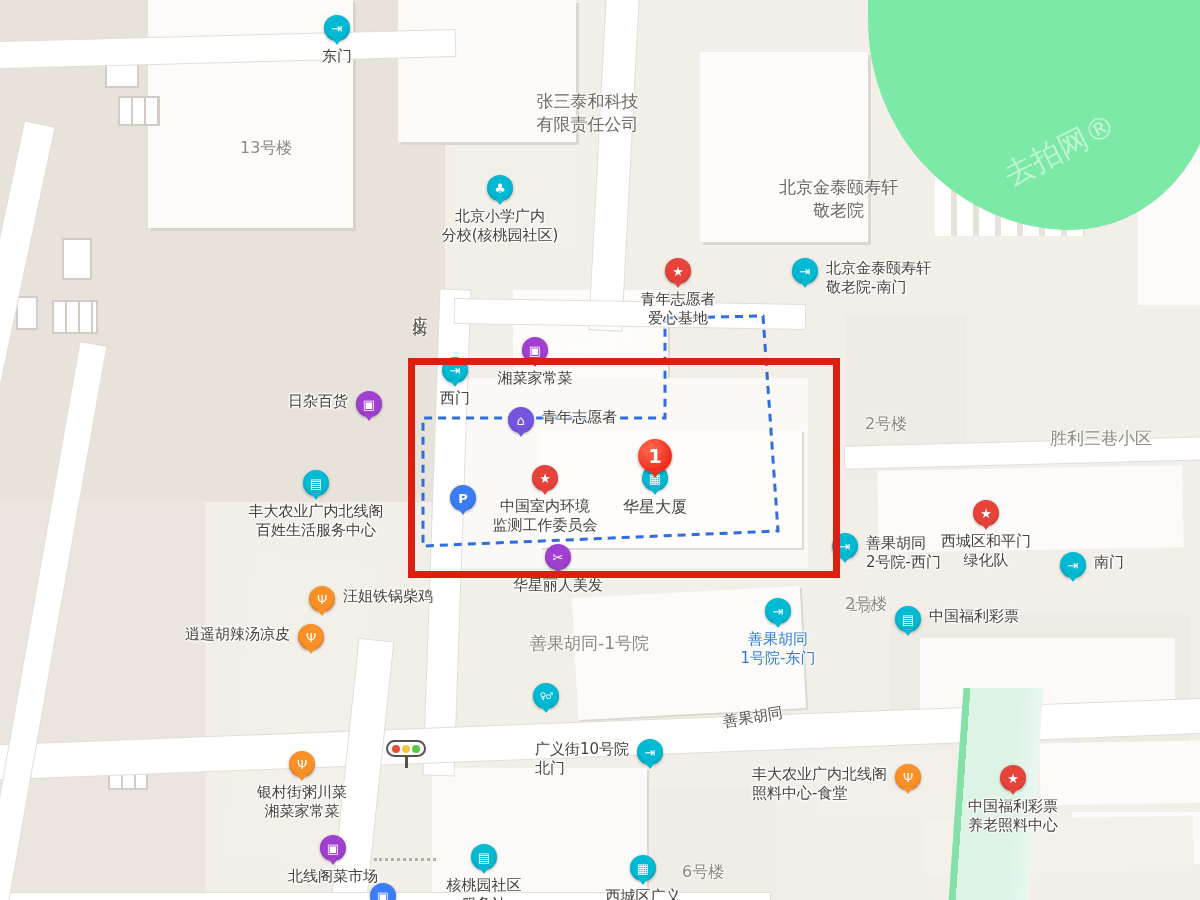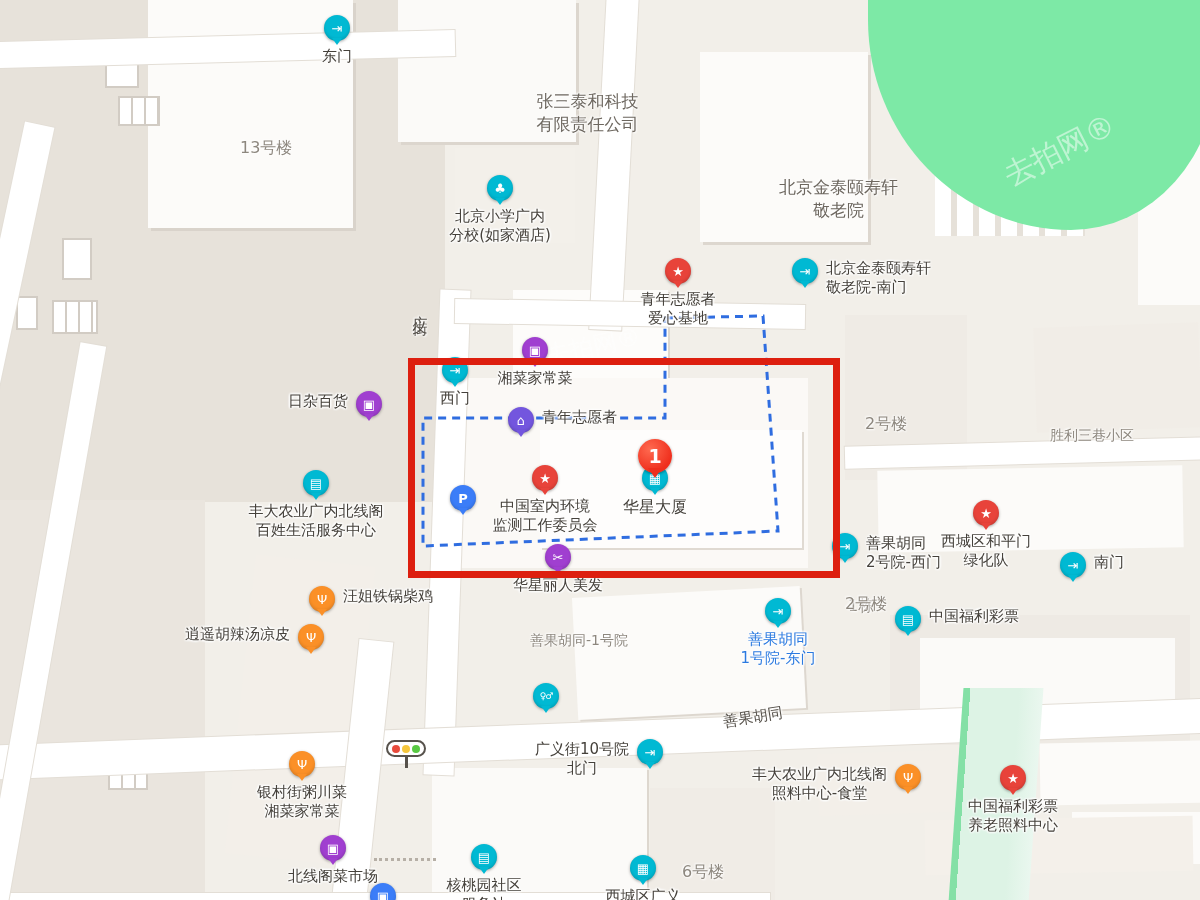--- a/index.html
+++ b/index.html
@@ -28,25 +28,25 @@
        display:flex;align-items:center;justify-content:center;color:#fff;font-size:13px;
        box-shadow:0 1px 3px rgba(0,0,0,.35), inset 0 -2px 3px rgba(0,0,0,.12);}
   .pin::after{content:'';position:absolute;left:50%;bottom:-9px;transform:translateX(-50%);
        border:5px solid transparent;border-top:7px solid var(--c);}
   .c-teal{--c:#00b9d3;} .c-purple{--c:#a03fd0;} .c-indigo{--c:#7356de;}
   .c-red{--c:#e8433a;} .c-blue{--c:#3b7df8;} .c-orange{--c:#fb9027;}
   .lbl{position:absolute;white-space:pre-line;font-size:15px;line-height:1.28;font-weight:500;color:#45413b;
        text-shadow:0 0 3px #fff,0 0 3px #fff,1px 1px 2px #fff,-1px -1px 2px #fff,1px -1px 2px #fff,-1px 1px 2px #fff;}
   .poi .lbl{top:32px;left:13px;transform:translateX(-50%);text-align:center;width:max-content;max-width:180px;}
   .poi.lr .lbl{top:1px;left:34px;transform:none;text-align:left;}
-  .poi.ll .lbl{top:1px;left:auto;right:34px;transform:none;text-align:center;}
+  .poi.ll .lbl{top:1px;left:auto;right:34px;transform:none;text-align:left;}
   .lbl.blue{color:#2b7ae0;}
   .area{position:absolute;font-size:16px;color:#8d877e;white-space:pre-line;z-index:15;
         text-shadow:0 0 2px #fff,1px 1px 2px #fff,-1px -1px 2px #fff;}
-  .area.big{font-size:14px;}
+  .area.big{font-size:17px;}
   .area.dark{color:#6d675f;font-size:17px;text-align:center;}
   .street{position:absolute;font-size:15px;color:#56514a;z-index:15;
         text-shadow:0 0 2px #fff,1px 1px 2px #fff,-1px -1px 2px #fff;}
   .street.vert{writing-mode:vertical-rl;letter-spacing:3px;}
   
   .marker1{position:absolute;left:638px;top:439px;width:34px;height:34px;z-index:35;
        background:radial-gradient(circle at 35% 30%,#ff6a50,#ef2f1d 70%);border-radius:50%;
        display:flex;align-items:center;justify-content:center;color:#fff;font-size:19px;font-weight:bold;
        box-shadow:0 1px 3px rgba(0,0,0,.4);}
   .marker1::after{content:'';position:absolute;left:50%;bottom:-12px;transform:translateX(-50%);
@@ -146,21 +146,21 @@
     <span class="pin c-teal">
         <span>⇥</span>
       </span>
     <span class="lbl">东门</span>
   </div>
   <div class="poi" style="left:487px;top:175px;">
     <span class="pin c-teal">
         <span>♣</span>
       </span>
     <span class="lbl">北京小学广内
-分校(如家酒店)</span>
+分校(核桃园社区)</span>
   </div>
   <div class="poi lr" style="left:792px;top:258px;">
     <span class="pin c-teal">
         <span>⇥</span>
       </span>
     <span class="lbl">北京金泰颐寿轩
 敬老院-南门</span>
   </div>
   <div class="poi" style="left:665px;top:258px;">
     <span class="pin c-red">

